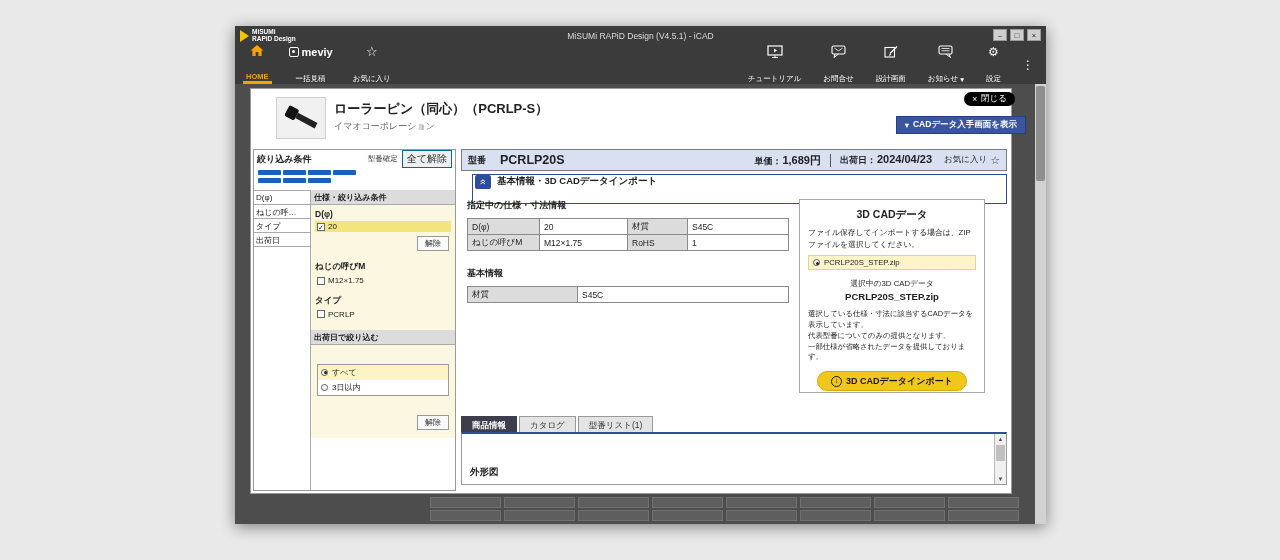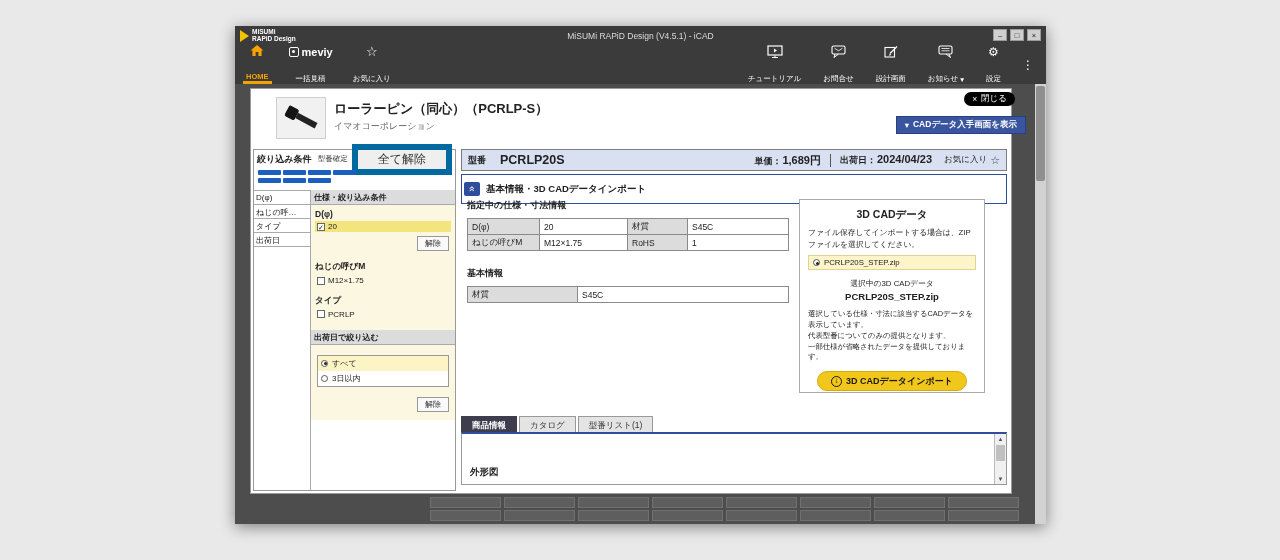--- a/index.html
+++ b/index.html
@@ -63,21 +63,21 @@
   .cad-screen-btn { position:absolute; right:2px; top:27px; height:18px; padding:0 8px; background:#3a55a0; color:#fff;
                     border:1px solid #27407f; display:flex; align-items:center; gap:4px; font-size:8.5px; font-weight:bold; }
 
   .dlg-body { position:absolute; left:2px; top:60px; right:2px; bottom:2px; display:flex; gap:5px; }
 
   
   .filter { width:203px; border:1px solid #9a9a9a; background:#fff; display:flex; flex-direction:column; }
   .filter-head { height:18px; display:flex; align-items:center; padding:0 3px; gap:4px; }
   .filter-head-title { font-weight:bold; font-size:9px; }
   .filter-confirmed { margin-left:auto; font-size:7.5px; color:#333; }
-  .btn-small { font-size:12px; background:#efefef; border:6px solid #0369a1; padding:1px 20px; color:#333; }
+  .btn-small { font-size:10px; background:#efefef; border:1px solid #0369a1; padding:1px 4px; color:#333; }
   .progress-area { padding:2px 4px 4px 4px; }
   .prog-row { display:flex; gap:2px; margin-bottom:3px; }
   .prog-seg { width:23px; height:5px; background:#1d5fc0; border-radius:1px; }
   .filter-body { flex:1; display:flex; }
   .filter-col-left { width:57px; border-right:1px solid #aaa; }
   .fc-cell { height:15px; border-bottom:1px solid #aaa; border-top:1px solid #aaa; margin-top:-1px; font-size:8px;
              padding:2px 2px 0 2px; white-space:nowrap; overflow:hidden; }
   .fc-cell:first-child { margin-top:0; }
   .filter-col-right { flex:1; display:flex; flex-direction:column; }
   .sec-head { height:15px; background:#dcdcdc; border-bottom:1px solid #aaa; font-weight:bold; font-size:8px;
@@ -86,41 +86,41 @@
   .f-label { font-weight:bold; font-size:8.5px; margin-bottom:2px; }
   .val-row { display:flex; align-items:center; gap:3px; padding:1px 2px; font-size:8px; }
   .val-row.hl { background:#f3e57d; }
   .cb { width:8px; height:8px; border:1px solid #666; background:#fff; font-size:7px; line-height:7px; text-align:center;
         flex:0 0 auto; }
   .radio { width:7px; height:7px; border:1px solid #555; border-radius:50%; background:#fff; position:relative; flex:0 0 auto; }
   .radio.on::after { content:""; position:absolute; left:1.5px; top:1.5px; width:3px; height:3px; border-radius:50%; background:#222; }
   .clear-btn { align-self:flex-end; margin:4px 2px; font-size:8px; background:#fafafa; border:1px solid #999;
                padding:1px 7px; color:#333; }
   .wrap-val { width:42px; word-break:break-all; line-height:1.2; }
-  .ship-box { border:1px solid #999; background:#fff; margin:6px 2px; }
+  .ship-box { border:1px solid #999; background:#fff; margin:15px 2px; }
   .ship-row { display:flex; align-items:center; gap:4px; padding:2px 3px; font-size:8px; }
   .ship-row.sel { background:#fcf4c5; }
   .sec-spacer { flex:1; background:#fff; }
 
   
   .main { flex:1; position:relative; }
   .part-header { position:absolute; left:0; top:0; right:2px; height:22px; background:#d9e0f1; border:1px solid #7d7d7d;
                  display:flex; align-items:center; padding:0 6px; }
   .part-label { font-weight:bold; font-size:9px; }
   .part-number { font-weight:bold; font-size:12.5px; margin-left:14px; }
   .ph-spacer { flex:1; }
   .ph-group { display:flex; align-items:baseline; gap:1px;justify-content:center; }
   .ph-lab { font-size:9px; font-weight:bold; }
   .ph-val { font-size:11px; font-weight:bold; }
   .ph-div { width:0; height:13px; border-left:1px solid #555; margin:0 9px; align-self:center; }
   .ph-fav { display:flex; align-items:center; gap:3px; margin-left:12px; font-size:8.5px; }
   .ph-star { font-size:11px; color:#44486e; }
 
-  .section-bar { position:absolute; left:0; top:25px; right:2px; height:30px; border:1px solid #2e4d9b; background:#fff;
-                 display:flex; align-items:center; }
+  .section-bar { position:absolute; left:11px; top:25px; right:2px; height:30px; border:1px solid #2e4d9b; background:#fff;
+                 display:flex; align-items:flex-start; }
   .sec-icon { width:16px; height:14px; background:#2e4d9b; border-radius:2px; margin-left:2px; color:#fff;
               display:flex; align-items:center; justify-content:center; }
   .sec-icon span { display:inline-block; transform:rotate(-90deg); font-size:10px; line-height:10px; }
   .section-title { font-weight:bold; font-size:9.5px; margin-left:6px; }
 
   .left-content { position:absolute; left:6px; top:50px; width:330px; }
   .blk-title { font-weight:bold; font-size:9px; }
   table.spec { border-collapse:collapse; margin-top:6px; width:322px; }
   table.spec td { border:1px solid #8a8a8a; height:16px; font-size:8.5px; padding:0 4px; }
   td.kcell { background:#dcdcdc; }

